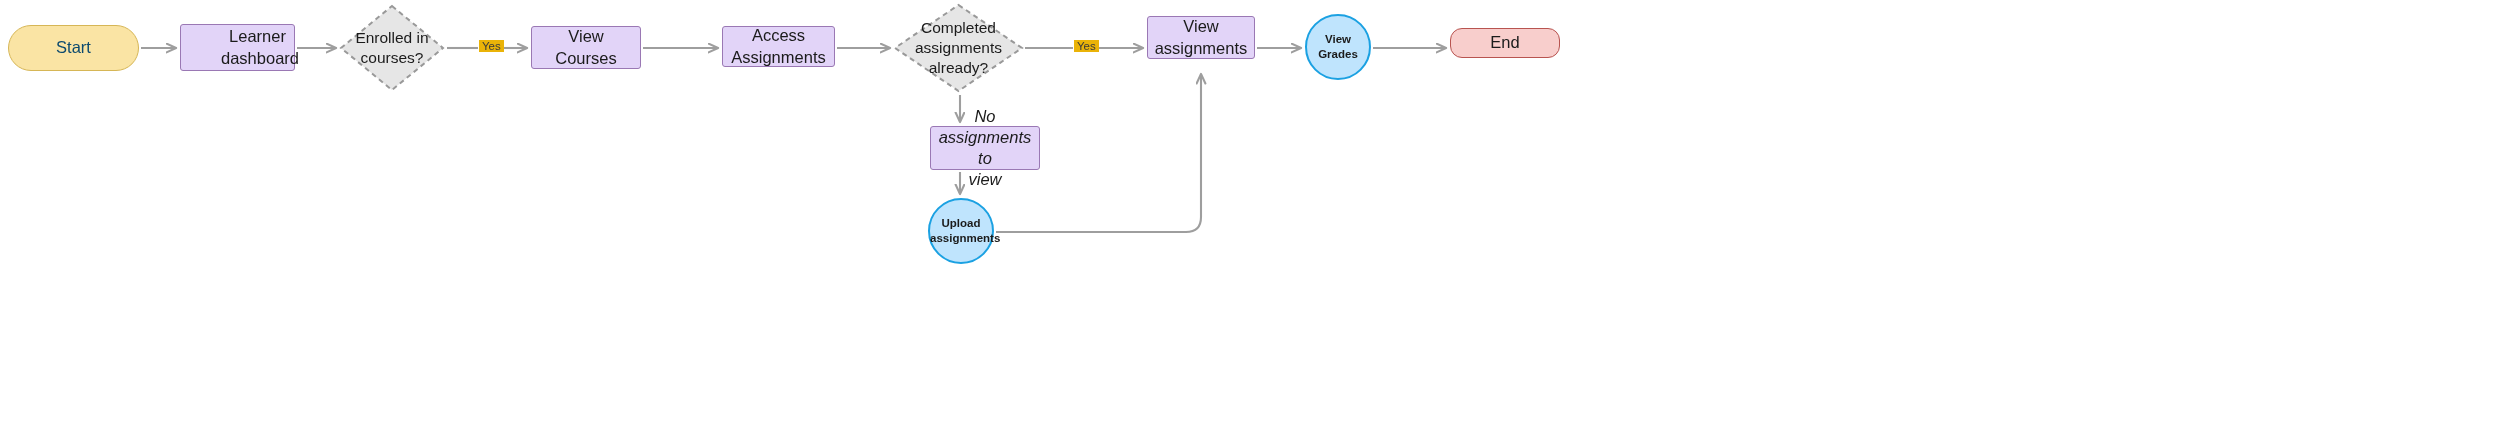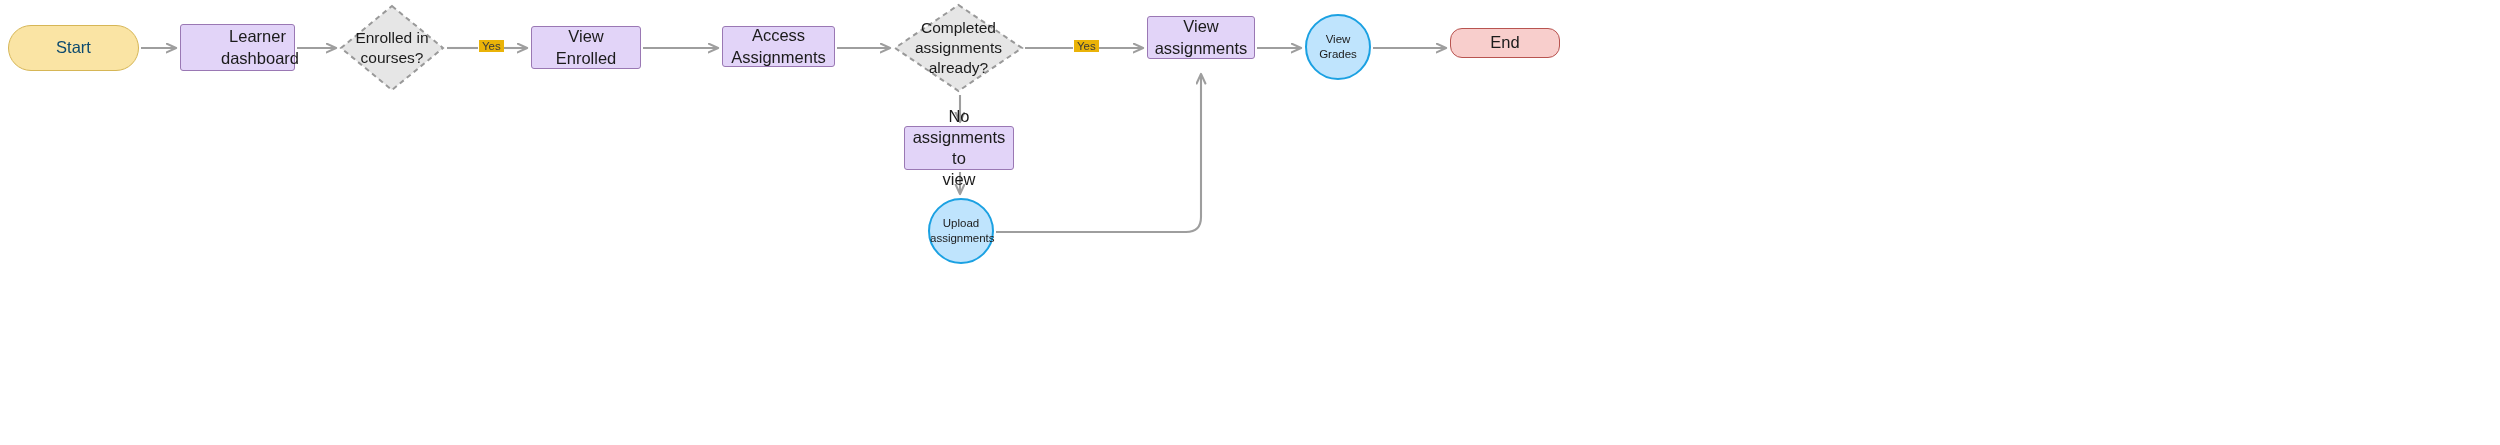--- a/index.html
+++ b/index.html
@@ -11,21 +11,21 @@
   .node .lbl{display:block;width:100%;padding:0 6px;}
 
   
   .terminator-start{background:#fae4a4;border:1.6px solid #d6b656;border-radius:24px;
         font-size:16.5px;color:#0c4a6e;}
   .terminator-end{background:#f8cecc;border:1.6px solid #b85450;border-radius:14px;
         font-size:16.5px;color:#1b1b1b;}
   .process{background:#e2d4f8;border:1.6px solid #9a78b4;border-radius:3px;
         font-size:16.5px;color:#1b1b1b;}
   .circle{background:#bfe4fd;border:2.2px solid #1ba1e2;border-radius:50%;
-        font-size:11.5px;color:#1b1b1b;}
+        font-size:11.5px;color:#1b1b1b;font-weight:bold;}
   .diamond-wrap{position:absolute;}
   .diamond-shape{position:absolute;left:0;top:0;width:100%;height:100%;}
   .diamond-label{position:absolute;left:0;top:0;width:100%;height:100%;
         display:flex;align-items:center;justify-content:center;text-align:center;
         font-size:15.5px;line-height:1.3;color:#1b1b1b;}
 
   .edge-label{position:absolute;font-size:11.5px;color:#3a3a3a;background:#eab308;
         padding:0 3px;white-space:nowrap;}
   svg.wires{position:absolute;left:0;top:0;width:2500px;height:445px;overflow:visible;}
 </style>
@@ -83,21 +83,21 @@
     <svg class="diamond-shape" viewBox="0 0 106 88" preserveAspectRatio="none">
       <polygon points="53,2 104,44 53,86 2,44" fill="#e6e6e6" stroke="#999999" stroke-width="2" stroke-dasharray="5 4" vector-effect="non-scaling-stroke"></polygon>
     </svg>
     <div class="diamond-label">
       <span style="white-space:pre-line;">Enrolled in
 courses?</span>
     </div>
   </div>
 
   <div class="node process" style="left:531px;top:26px;width:110px;height:43px;">
-    <span class="lbl">View Enrolled</span>
+    <span class="lbl">View Courses</span>
   </div>
 
   <div class="node process" style="left:722px;top:26px;width:113px;height:41px;">
     <span class="lbl">Access Assignments</span>
   </div>
 
   <div class="diamond-wrap" style="left:893px;top:3px;width:131px;height:90px;">
     <svg class="diamond-shape" viewBox="0 0 131 90" preserveAspectRatio="none">
       <polygon points="65.5,2 129,45 65.5,88 2,45" fill="#e6e6e6" stroke="#999999" stroke-width="2" stroke-dasharray="5 4" vector-effect="non-scaling-stroke"></polygon>
     </svg>
@@ -113,21 +113,21 @@
   </div>
 
   <div class="node circle" style="left:1305px;top:14px;width:66px;height:66px;">
     <span class="lbl">View Grades</span>
   </div>
 
   <div class="node terminator-end" style="left:1450px;top:28px;width:110px;height:30px;border-radius:12px;">
     <span class="lbl">End</span>
   </div>
 
-  <div class="node process" style="left:904px;top:126px;width:110px;height:44px;">
+  <div class="node process" style="left:930px;top:126px;width:110px;height:44px;font-style:italic;">
     <span class="lbl" style="white-space:pre-line;">No assignments to
 view</span>
   </div>
 
   <div class="node circle" style="left:928px;top:198px;width:66px;height:66px;">
     <span class="lbl" style="white-space:pre-line;">Upload
 assignments</span>
   </div>
 
 </div>

